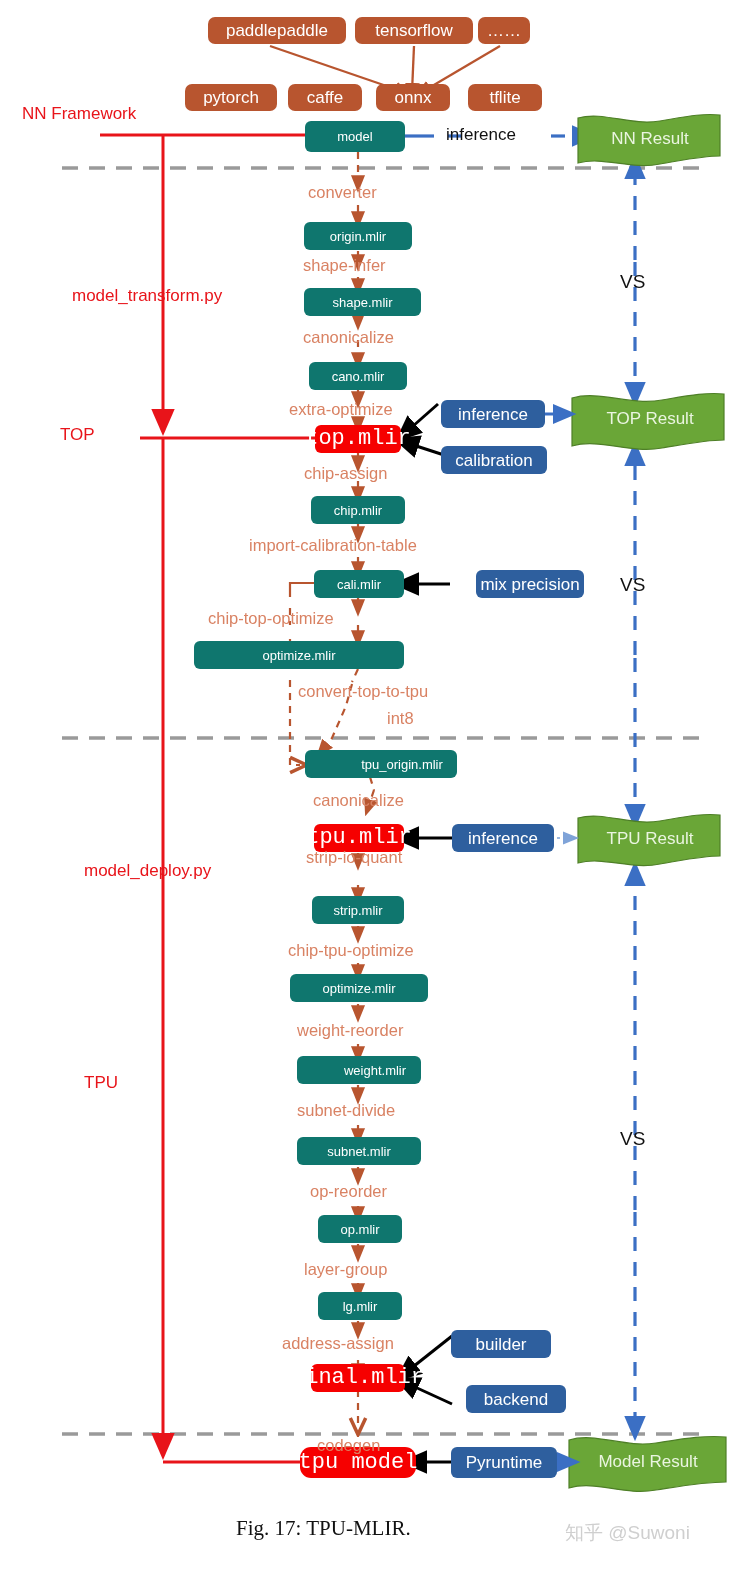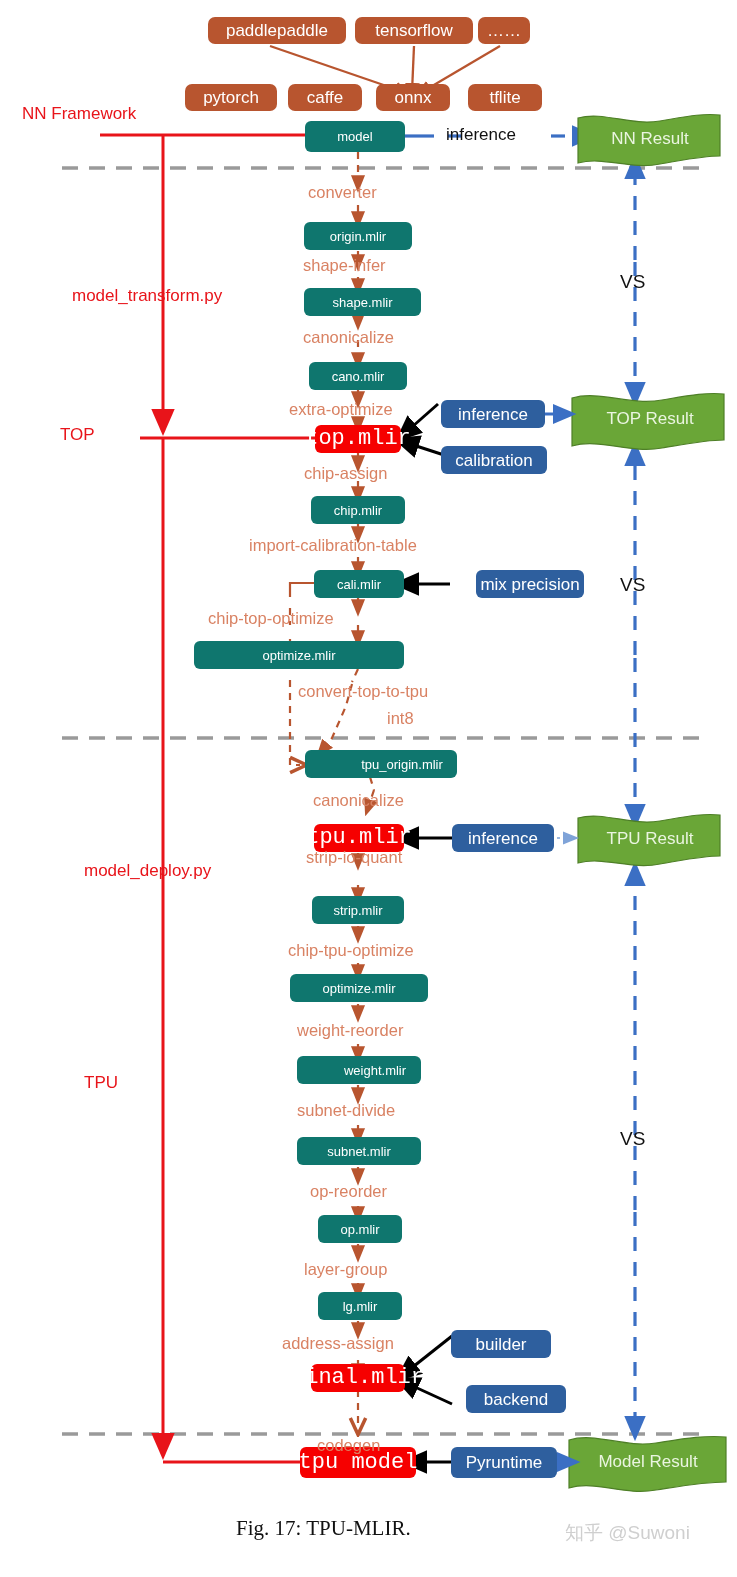--- a/index.html
+++ b/index.html
@@ -321,21 +321,21 @@
   </div>
 
   <div class="node mlir" style="left:318px;top:1292px;width:84px;">
     <span>lg.mlir</span>
   </div>
 
   <div class="node mlir-red" style="left:311px;top:1364px;width:94px;">
     <span>final.mlir</span>
   </div>
 
-  <div class="node mlir-red" style="left:300px;top:1447px;width:116px;height:31px;">
+  <div class="node mlir-red" style="left:300px;top:1447px;width:116px;height:31px;border-radius:11px;">
     <span>tpu model</span>
   </div>
 
   <div class="node aux" style="left:441px;top:400px;width:104px;">
     <span>inference</span>
   </div>
   <div class="node aux" style="left:441px;top:446px;width:106px;">
     <span>calibration</span>
   </div>
   <div class="node aux" style="left:476px;top:570px;width:108px;">

